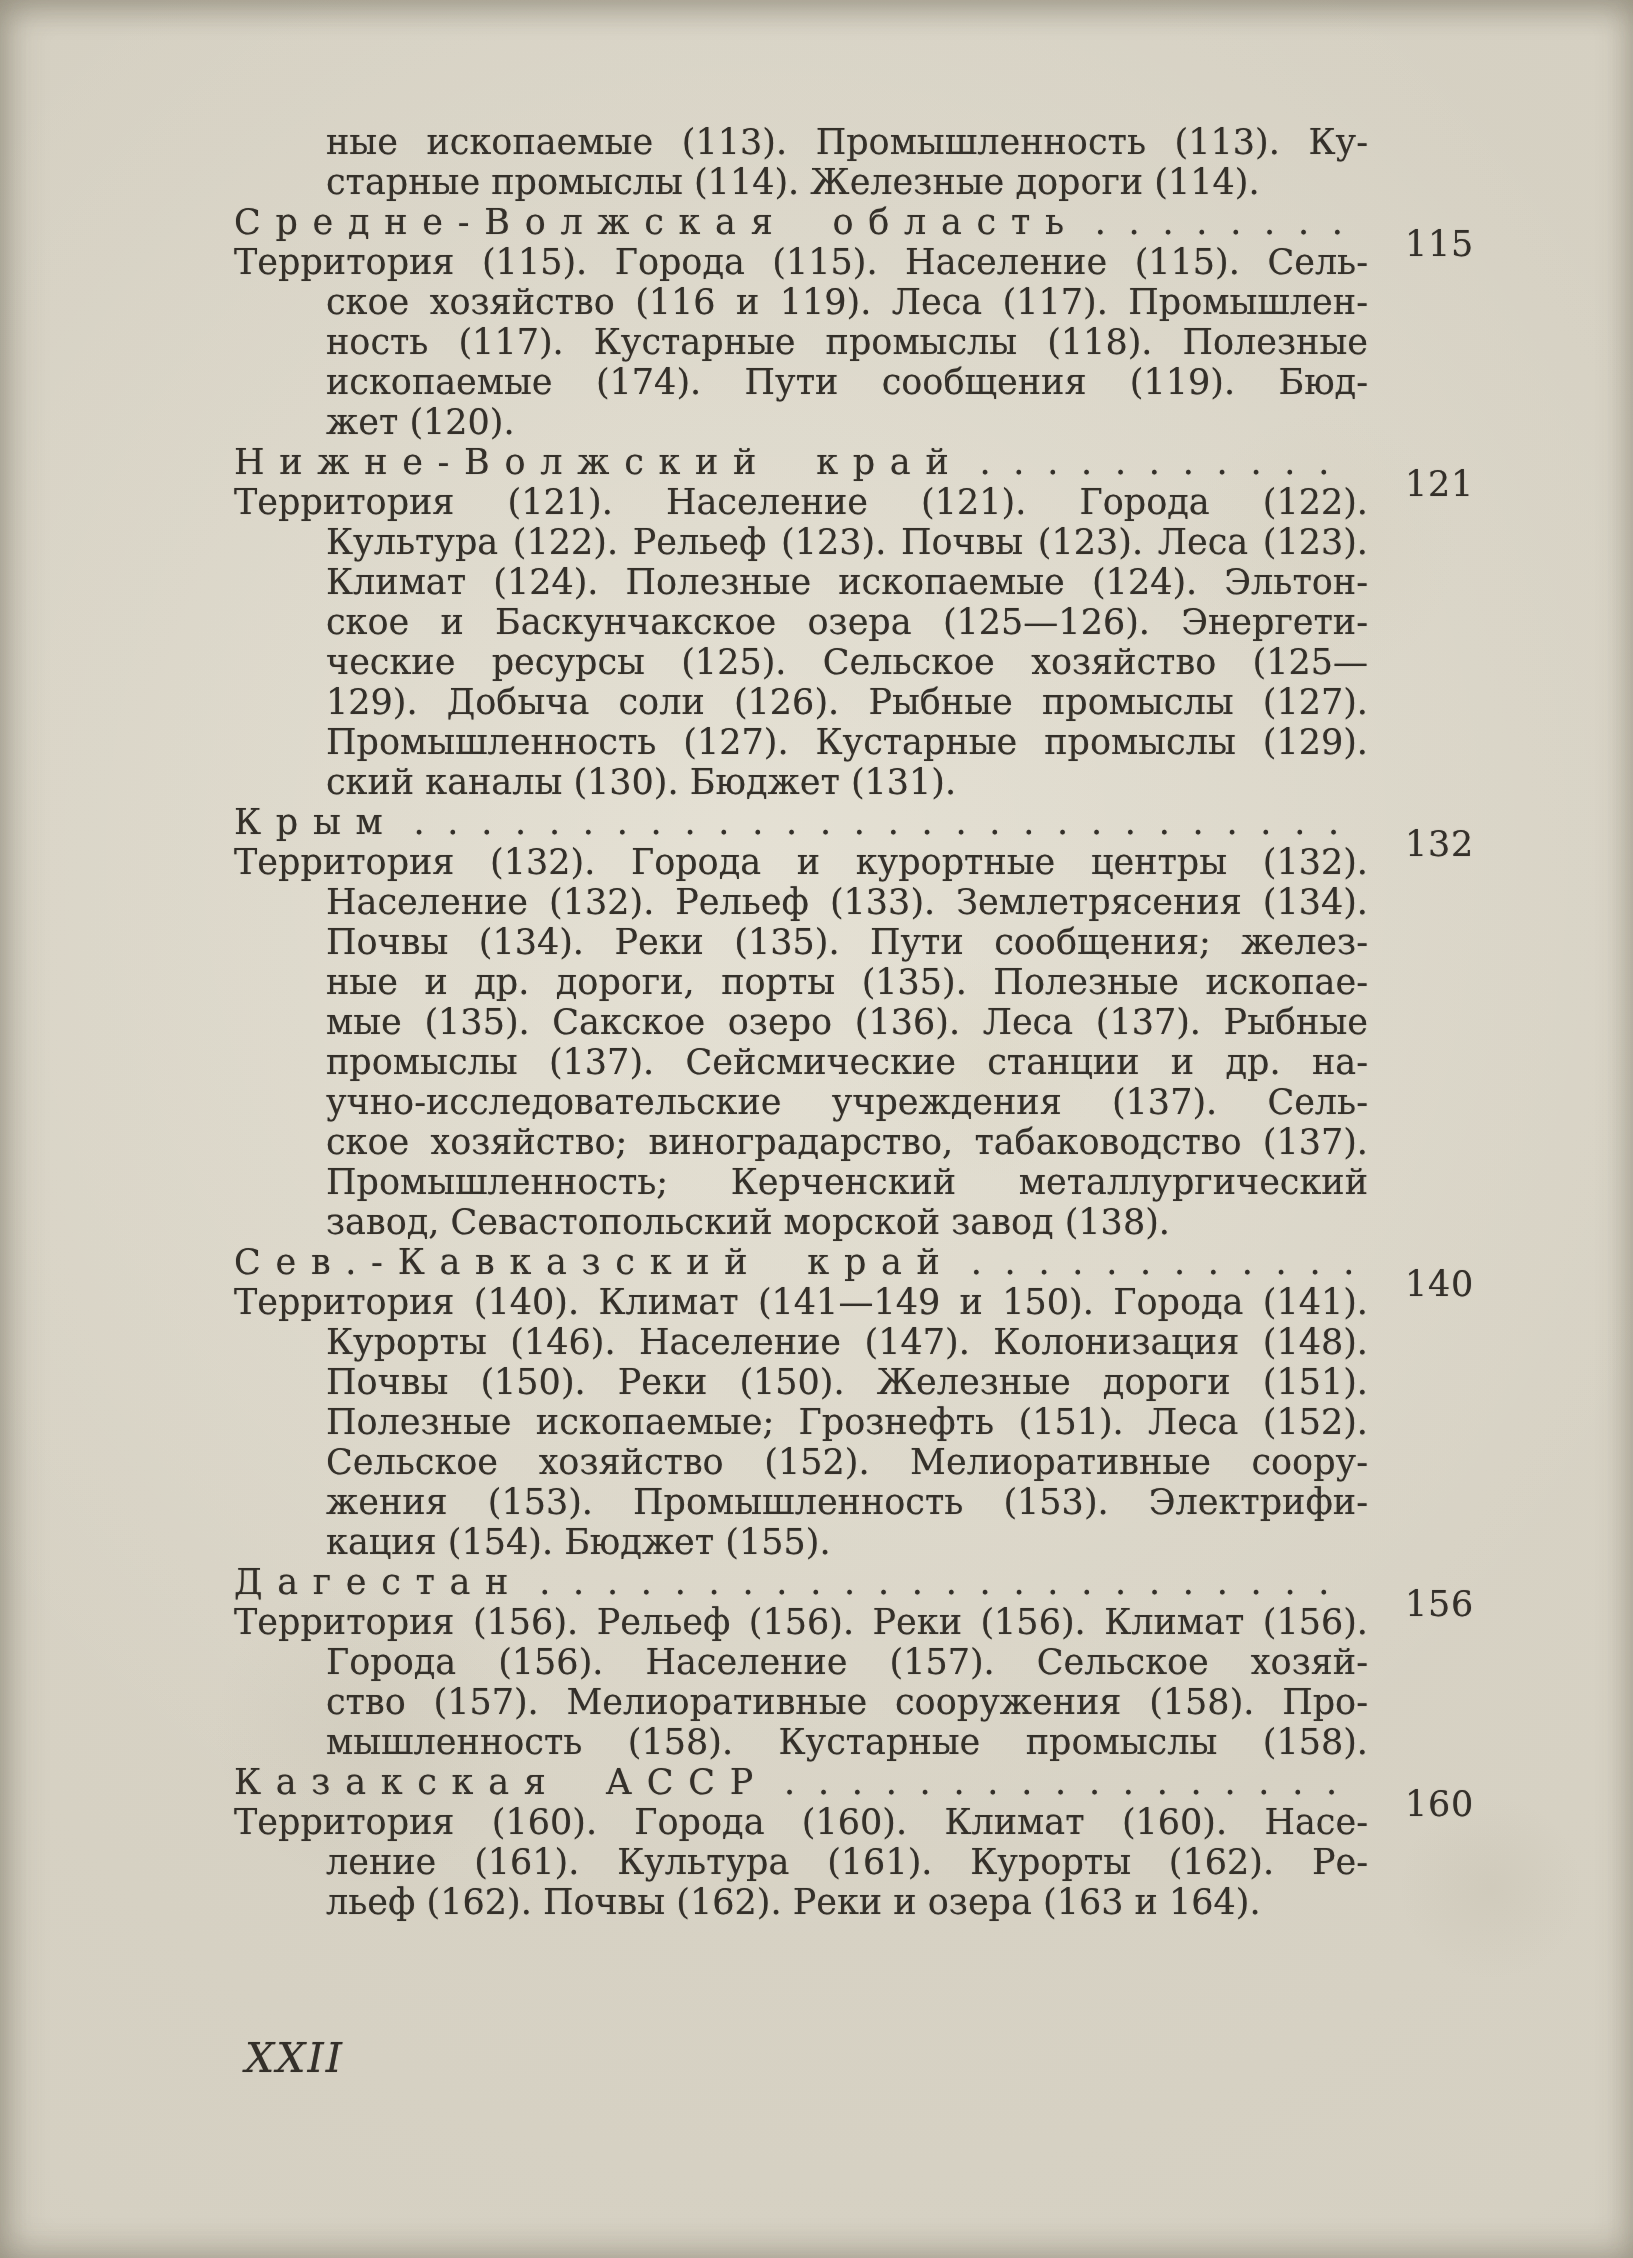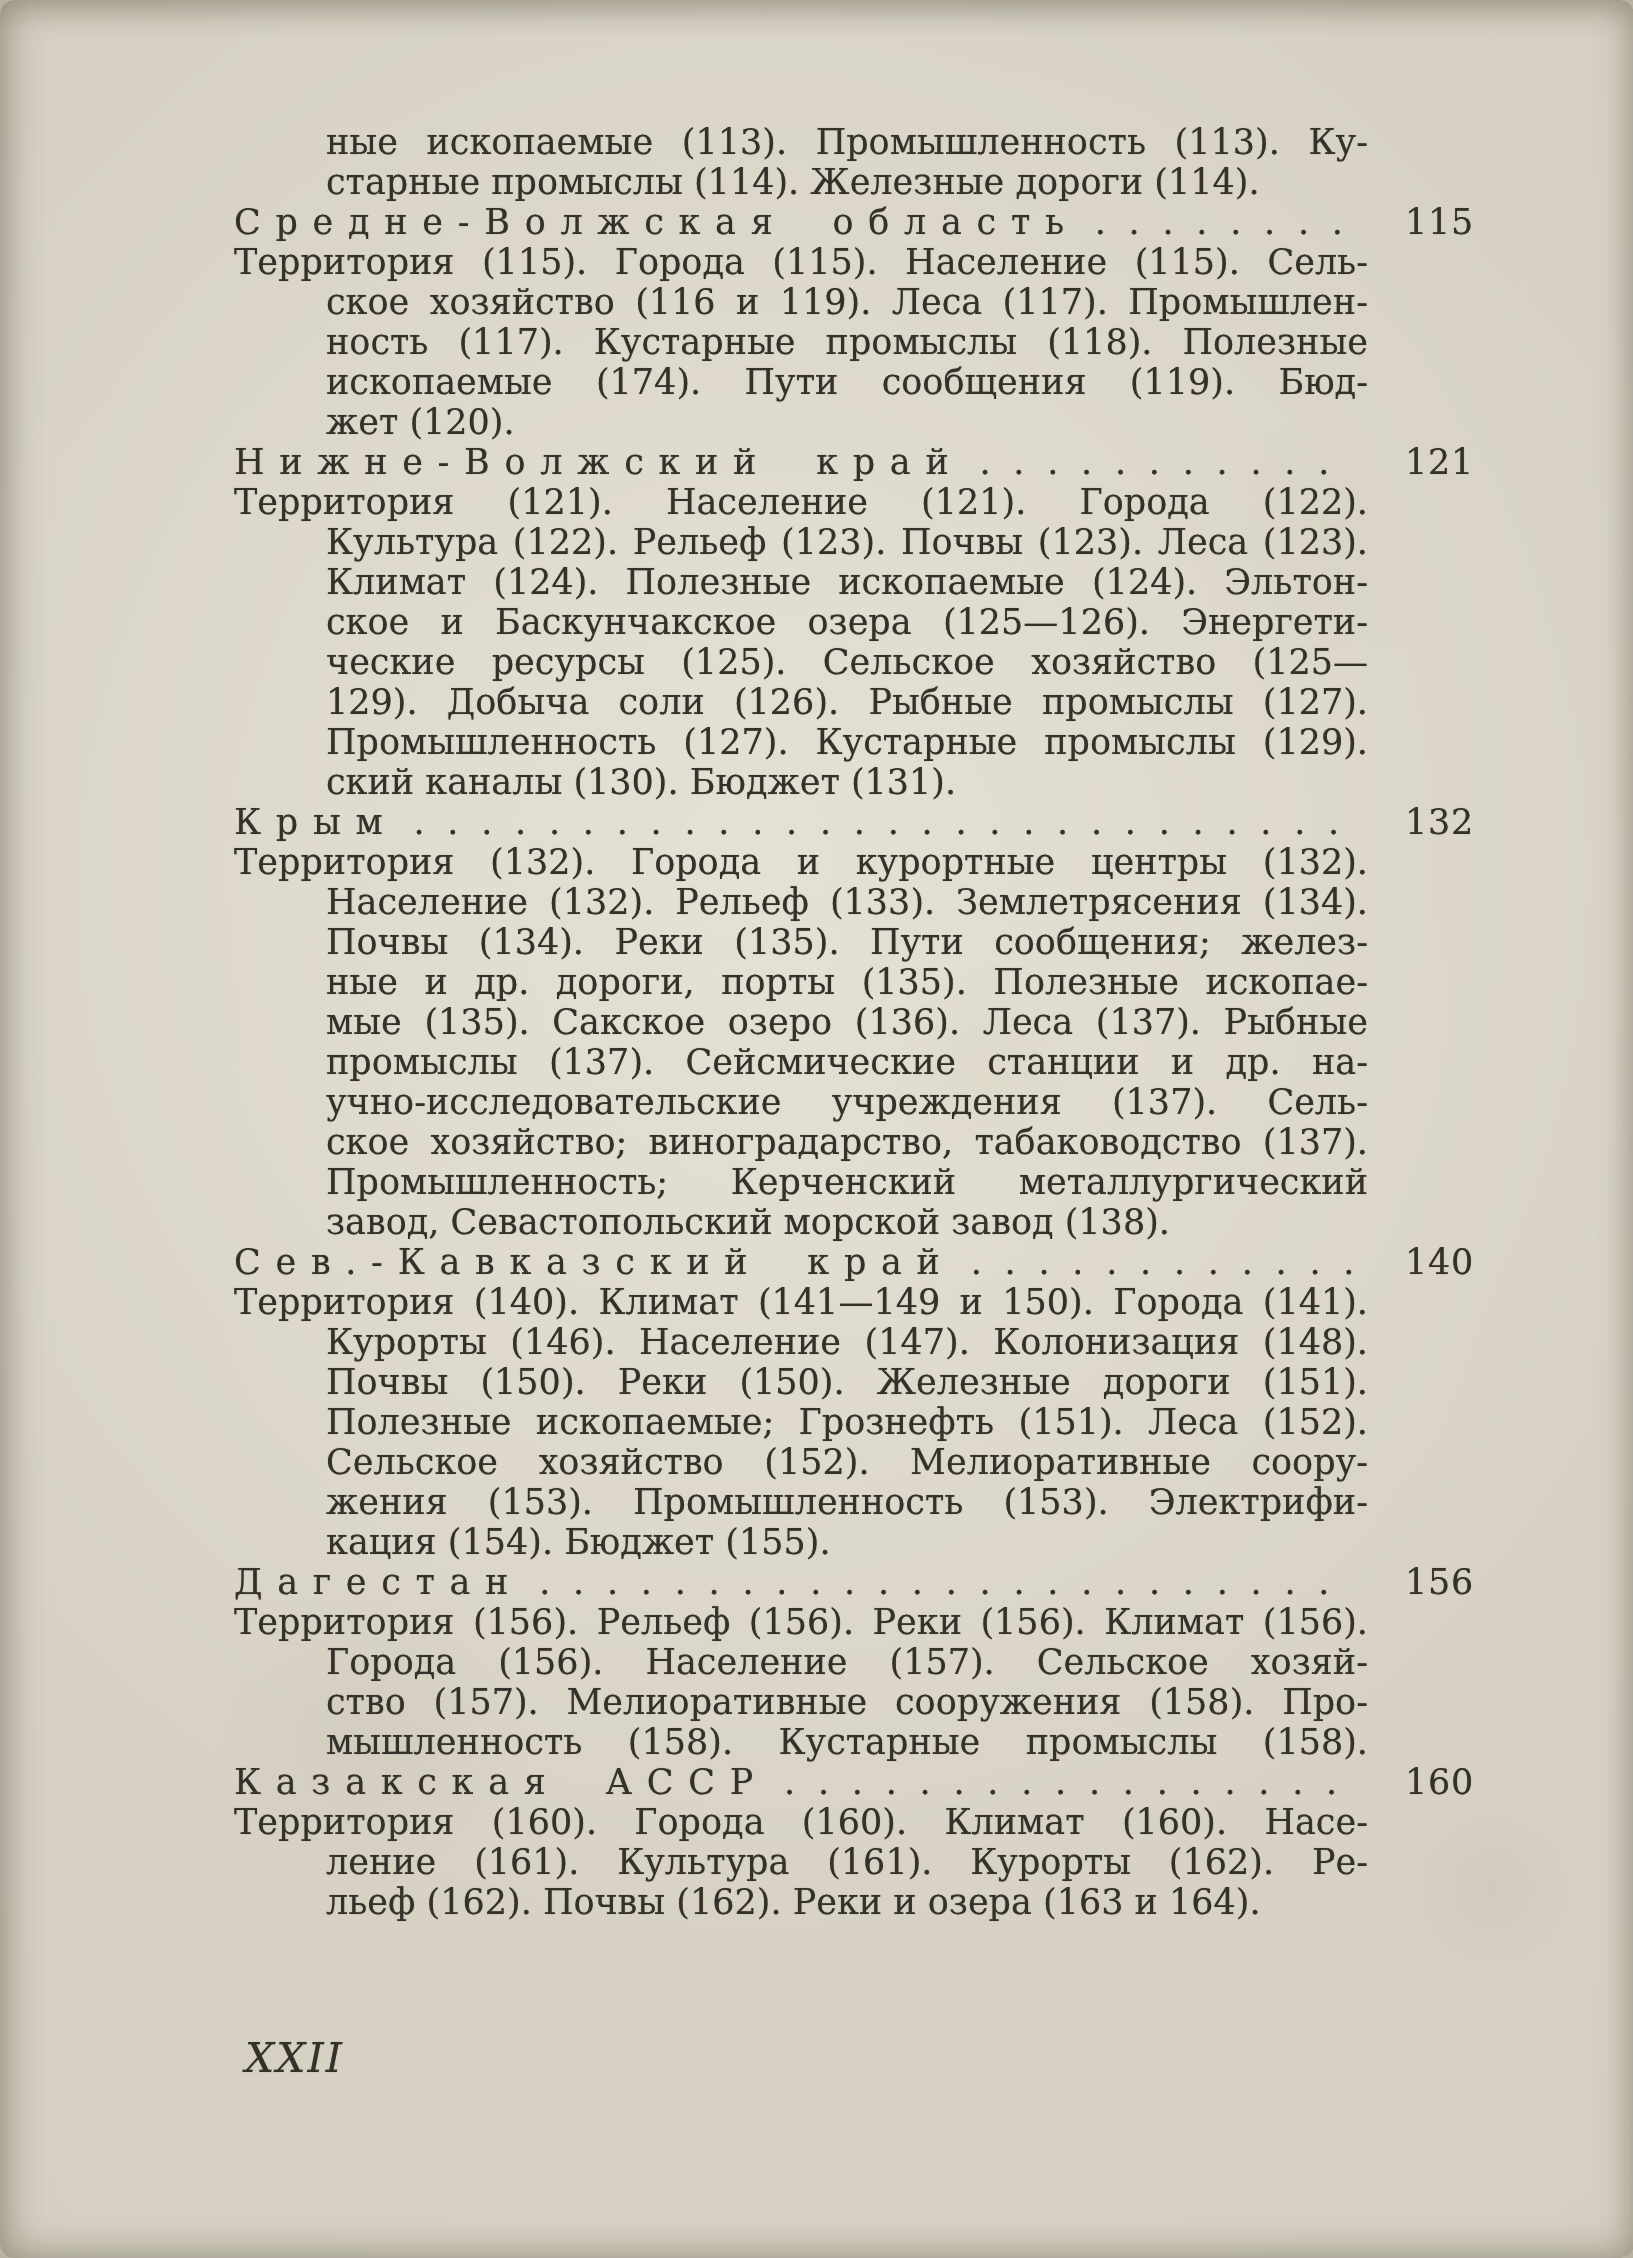--- a/index.html
+++ b/index.html
@@ -11,21 +11,20 @@
     background:
       radial-gradient(ellipse 90% 70% at 46% 38%, rgba(255,253,244,0.30), rgba(255,253,244,0) 70%),
       radial-gradient(ellipse 140% 110% at 50% 48%, #dad5c7 0%, #d5d0c2 55%, #c7c1b1 100%);
     box-shadow:
       inset 0 14px 26.5px rgba(74,68,52,0.20),
       inset 16px 0 35px rgba(74,68,52,0.18),
       inset -12.4px 0 30px rgba(74,68,52,0.12),
       inset 0 -14px 30px rgba(74,68,52,0.10);
     font-family: "DejaVu Serif", "Liberation Serif", serif;
     color: #34302a;
-    border-radius: 14px;
   }
   .texture {
     position: absolute; inset: 0; pointer-events: none;
     background:
       radial-gradient(circle 159px at 988px 1067px, rgba(200,190,150,0.10), rgba(200,190,150,0) 70%),
       radial-gradient(circle 194px at 1323px 547px,  rgba(190,180,145,0.08), rgba(190,180,145,0) 70%),
       radial-gradient(circle 229px at 371px 1729px,  rgba(120,110,85,0.06),  rgba(120,110,85,0)  70%),
       radial-gradient(circle 132px at 1491px 1888px, rgba(130,120,95,0.07),  rgba(130,120,95,0)  70%);
   }
   .toc {
@@ -33,21 +32,21 @@
     left: 234px;
     top: 122px;
     width: 1240px;
     font-size: 35px;
     text-shadow: 0 0 0.9px rgba(52,48,40,0.55);
   }
   .toc-row { height: 40px; line-height: 40px; white-space: nowrap; }
   .toc-row.body { box-sizing: border-box; width: 1134px; }
   .toc-row.body.indent { padding-left: 92px; }
   .toc-row.just { text-align: justify; text-align-last: justify; text-justify: inter-word; }
-  .toc-row.heading { display: flex; align-items: flex-end; width: 1240px; }
+  .toc-row.heading { display: flex; align-items: center; width: 1240px; }
   .heading-title { flex: 0 0 auto; letter-spacing: 0.42em; word-spacing: 0.55em; }
   .leader {
     flex: 1 1 auto;
     overflow: hidden;
     white-space: nowrap;
     letter-spacing: 0.65em;
     margin-left: 16px;
     margin-right: 49px;
   }
   .pagenum { flex: 0 0 auto; width: 71px; text-align: right; letter-spacing: 0.02em; margin-top: 43px; }

